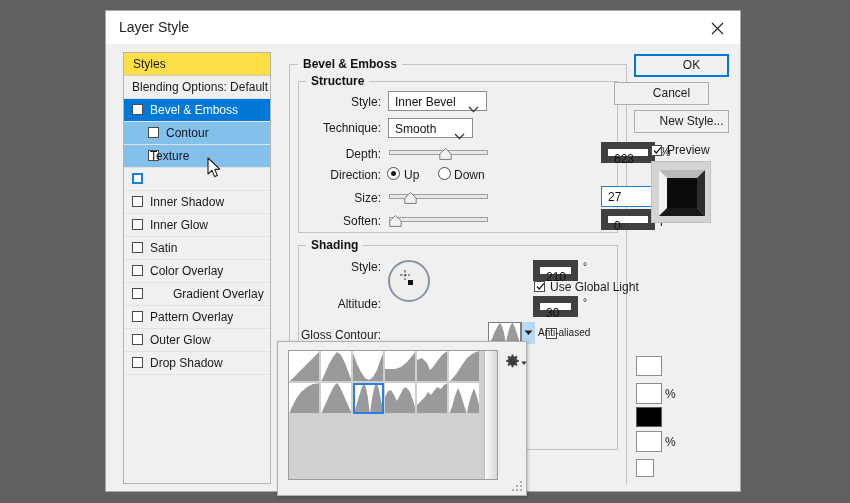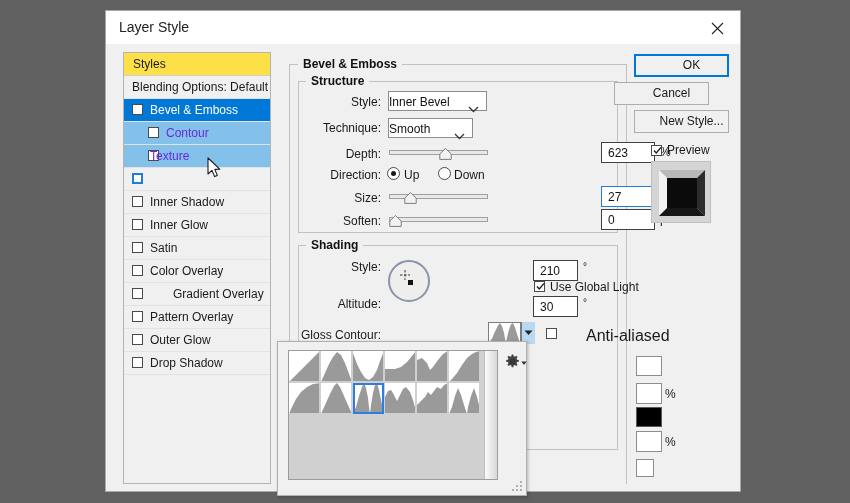--- a/index.html
+++ b/index.html
@@ -33,21 +33,21 @@
   .side-head{
     height:22px;line-height:22px;padding-left:9px;font-size:12px;
     background:#fde047;border-bottom:1px solid #cfcfcf;color:#1a1a1a;
   }
   .side-row{
     position:relative;height:22px;line-height:22px;font-size:12px;
     border-bottom:1px solid #e2e2e2;background:#f0f0f0;color:#1a1a1a;
     white-space:nowrap;overflow:hidden;
   }
   .side-row.sel{background:#0078d7;color:#ffffff;}
-  .side-row.sel-sub{background:#83c0ea;color:#6d28d9;}
+  .side-row.sel-sub{background:#83c0ea;color:#0f172a;}
   .side-row .lbl{position:absolute;top:0;}
   .cb{
     position:absolute;width:11px;height:11px;top:5px;
     background:#ffffff;border:1px solid #4a4a4a;box-sizing:border-box;
   }
   .cb.focus{border:2px solid #1c7fd6;}
   .cb .tick{
     position:absolute;left:1px;top:0px;width:9px;height:9px;
   }
   
@@ -55,26 +55,26 @@
   .group-title{
     position:absolute;background:#f0f0f0;font-weight:bold;font-size:12px;
     padding:0 5px;color:#111;
   }
   .field-label{position:absolute;text-align:right;font-size:12px;color:#1a1a1a;}
   .unit{position:absolute;font-size:12px;color:#1a1a1a;}
   
   .combo{
     position:absolute;background:#ffffff;border:1px solid #8d8d8d;
     box-sizing:border-box;height:20px;line-height:21px;font-size:12px;
-    color:#111;
+    padding-left:6px;color:#111;
   }
   .combo .arw{position:absolute;right:7px;top:7px;}
   
   .numbox{
-    position:absolute;background:#ffffff;border:1px solid #404040;
+    position:absolute;background:#ffffff;border:7px solid #404040;
     box-sizing:border-box;height:21px;line-height:20px;font-size:12px;
     padding-left:6px;color:#111;
   }
   .numbox.focus{border:1px solid #1c7fd6;}
   
   .slider{position:absolute;height:16px;}
   .slider .track{
     position:absolute;left:0;top:5px;width:100%;height:5px;
     background:#e8e8e8;border:1px solid #a0a0a0;box-sizing:border-box;
   }
@@ -327,21 +327,21 @@
       <polygon points="0,31 3,24 6,13 9,4 11,0 13,5 15,15 16,24 17,31 18,22 20,10 22,2 24,0 26,7 28,17 31,31" fill="#9a9a9a"></polygon>
     </svg>
   </div>
   <div id="gloss-arrow-btn" style="left:415px;top:311px;width:14px;height:22px;">
     <svg width="9" height="6" viewBox="0 0 9 6" style="position:absolute;left:2px;top:8px;">
       <path d="M0.5 0.5 L4.5 5 L8.5 0.5 Z" fill="#222"></path>
     </svg>
   </div>
 
   <div class="cb" style="left:440px;top:317px;"></div>
-  <div style="position:absolute;left:480px;top:316px;font-size:16px;">Anti-aliased</div>
+  <div style="position:absolute;left:432px;top:316px;font-size:10px;">Anti-aliased</div>
 
   <div class="sw-box" style="left:530px;top:345px;width:26px;height:20px;"></div>
   <div class="sw-box" style="left:530px;top:372px;width:26px;height:21px;"></div>
   <div class="unit" style="left:559px;top:376px;">%</div>
   <div style="position:absolute;left:530px;top:396px;width:26px;height:20px;background:#000000;border:1px solid #5a5a5a;box-sizing:border-box;"></div>
   <div class="sw-box" style="left:530px;top:420px;width:26px;height:21px;"></div>
   <div class="unit" style="left:559px;top:424px;">%</div>
   <div class="sw-box" style="left:530px;top:448px;width:18px;height:18px;"></div>
 
   <div class="btn primary" style="left:528px;top:43px;width:95px;">OK</div>

